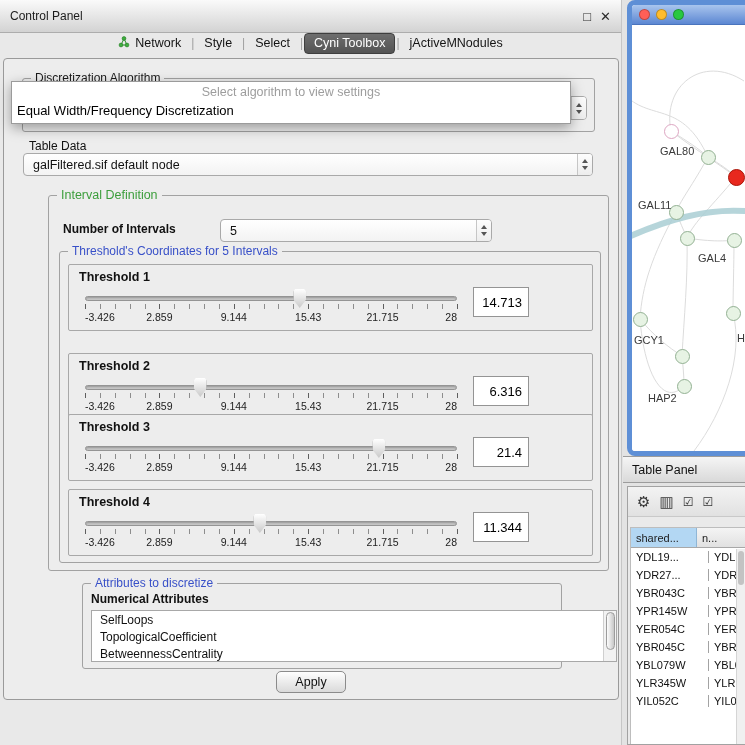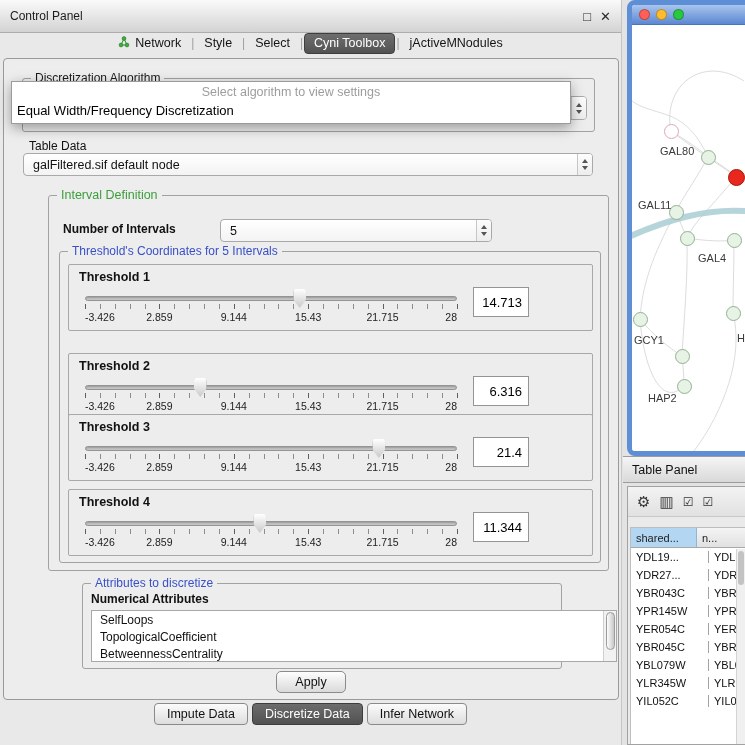--- a/index.html
+++ b/index.html
@@ -348,25 +348,20 @@
             </div>
           <div class="attr-scroll">
             <div class="sthumb"></div>
           </div>
         </div>
       </div>
 
       <div class="apply">Apply</div>
     </div>
 
-    <div class="btabbar">
-        <div class="btab">Impute Data</div>
-        <div class="btab sel">Discretize Data</div>
-        <div class="btab">Infer Network</div>
-      </div>
   </div>
 
   <div class="net-win">
     <div class="net-title">
       <span class="light" id="tl-red" style="background: rgb(255, 95, 87);"></span>
       <span class="light" id="tl-yellow" style="background: rgb(254, 188, 46);"></span>
       <span class="light" id="tl-green" style="background: rgb(40, 200, 64);"></span>
     </div>
     <div class="net-canvas">
       <svg width="118" height="435" viewBox="0 0 118 435">

